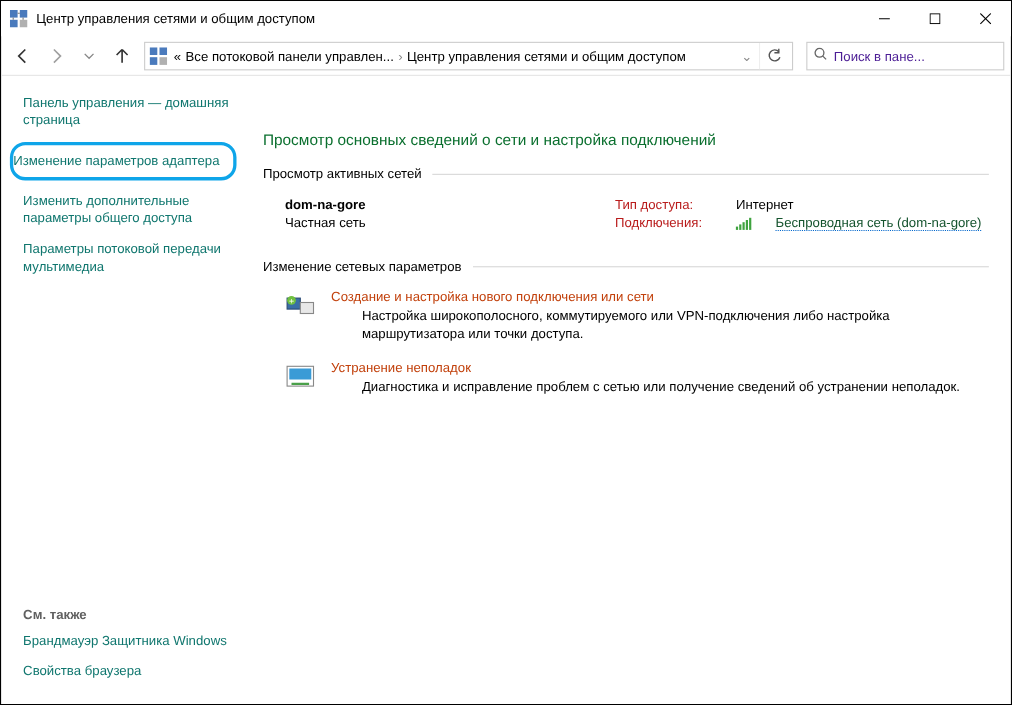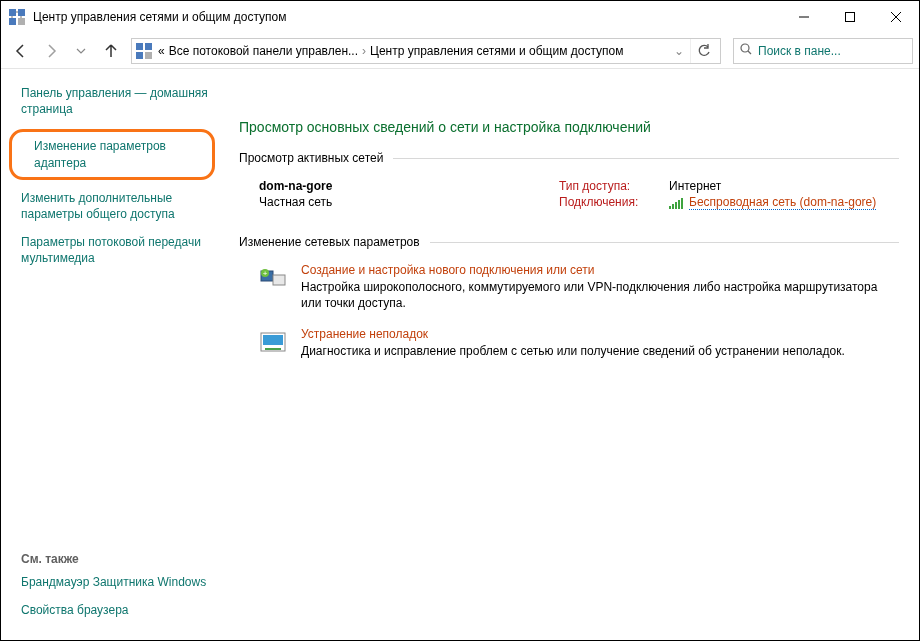--- a/index.html
+++ b/index.html
@@ -77,21 +77,21 @@
       margin-left: -1px;
     }
     .search-box {
       width: 180px;
       height: 26px;
       border: 1px solid #ccc;
       display: flex;
       align-items: center;
       padding: 0 6px;
       margin-left: 6px;
-      color: #0f766e;
+      color: #4c1d95;
       font-size: 12px;
     }
     .search-box .search-icon { margin-right: 6px; color: #666; }
     .content {
       display: flex;
       height: calc(100% - 68px);
     }
     .sidebar {
       width: 232px;
       padding: 16px 12px 10px 20px;
@@ -106,23 +106,23 @@
       margin-bottom: 12px;
       cursor: pointer;
     }
     .sidebar-label {
       color: #606060;
       font-size: 12px;
       margin-bottom: 8px;
       font-weight: bold;
     }
     .highlighted {
-      border: 3px solid #f97316;
+      border: 3px solid #0ea5e9;
       border-radius: 14px;
-      padding: 6px 22px;
+      padding: 6px 0;
       margin-left: -12px;
       margin-right: 6px;
       margin-bottom: 10px;
     }
     .highlighted .sidebar-link { margin-bottom: 0; }
     .main {
       flex: 1;
       padding: 14px 20px 10px 6px;
       overflow: hidden;
     }
@@ -152,23 +152,23 @@
       margin-bottom: 24px;
     }
     .net-left { flex: 0 0 300px; }
     .net-left .net-name { font-weight: bold; font-size: 12px; }
     .net-left .net-type { font-size: 12px; color: #000; margin-top: 2px; }
     .net-right { flex: 1; font-size: 12px; }
     .net-kv { display: flex; margin-bottom: 2px; }
     .net-kv .k { width: 110px; color: #b91c1c; }
     .net-kv .v { color: #000; }
     .wifi-link {
-      color: #c2410c;
+      color: #14532d;
       border-bottom: 1px dotted #0066cc;
-      margin-left: 4px;
+      margin-left: 20px;
       cursor: pointer;
     }
     .wifi-bars {
       display: inline-block;
       position: relative;
       width: 14px; height: 12px;
       margin-right: 2px;
       vertical-align: middle;
     }
     .wifi-bars span {
@@ -198,20 +198,21 @@
     .param-body .plink {
       color: #c2410c;
       font-size: 12px;
       cursor: pointer;
     }
     .param-body .pdesc {
       font-size: 12px;
       color: #000;
       margin-top: 2px;
       line-height: 1.35;
+      margin-left: 28px;
     }
   </style>
 </head>
 <body>
 
 <div class="title-bar">
   <span class="app-icon">
     <svg width="16" height="16" viewBox="0 0 16 16">
       <rect x="0" y="0" width="7" height="7" fill="#4a7abc"></rect>
       <rect x="9" y="0" width="7" height="7" fill="#4a7abc"></rect>

